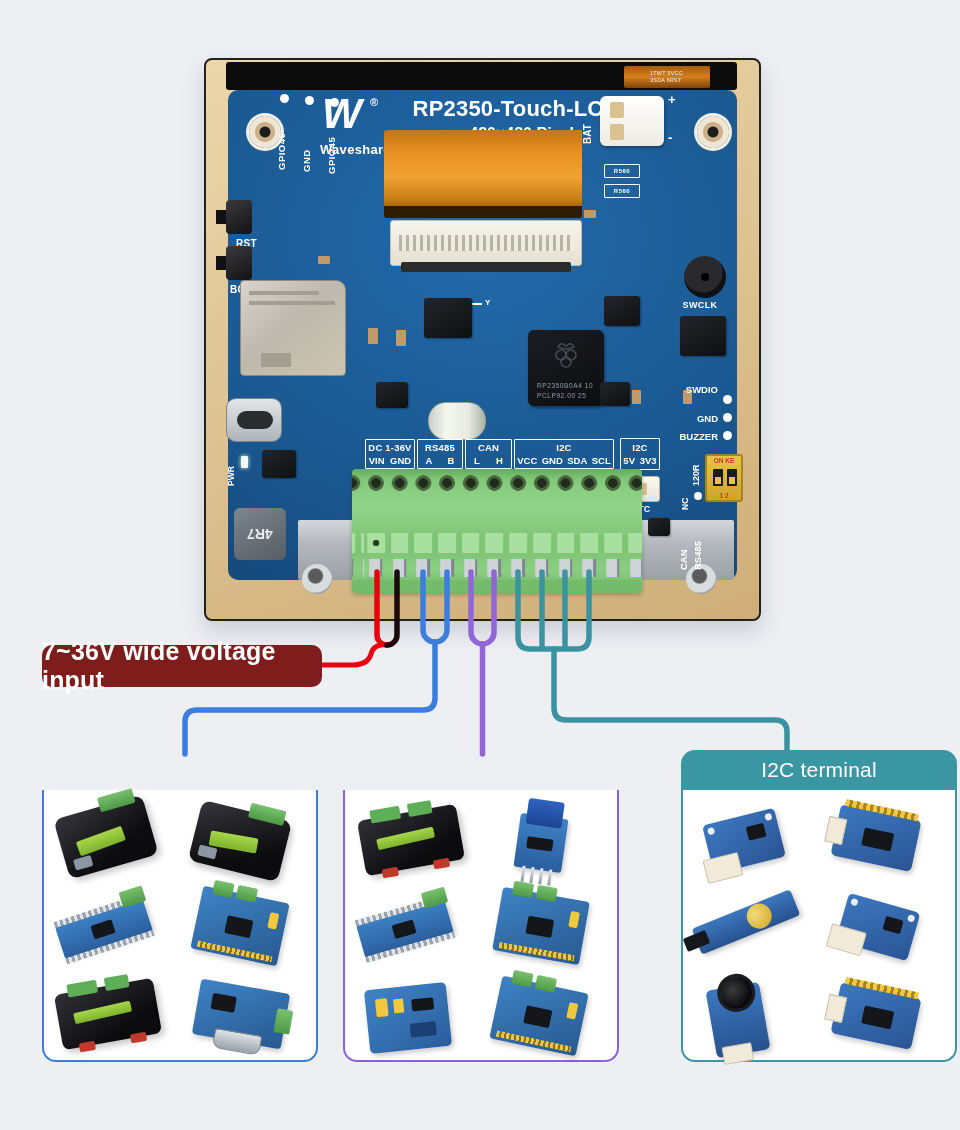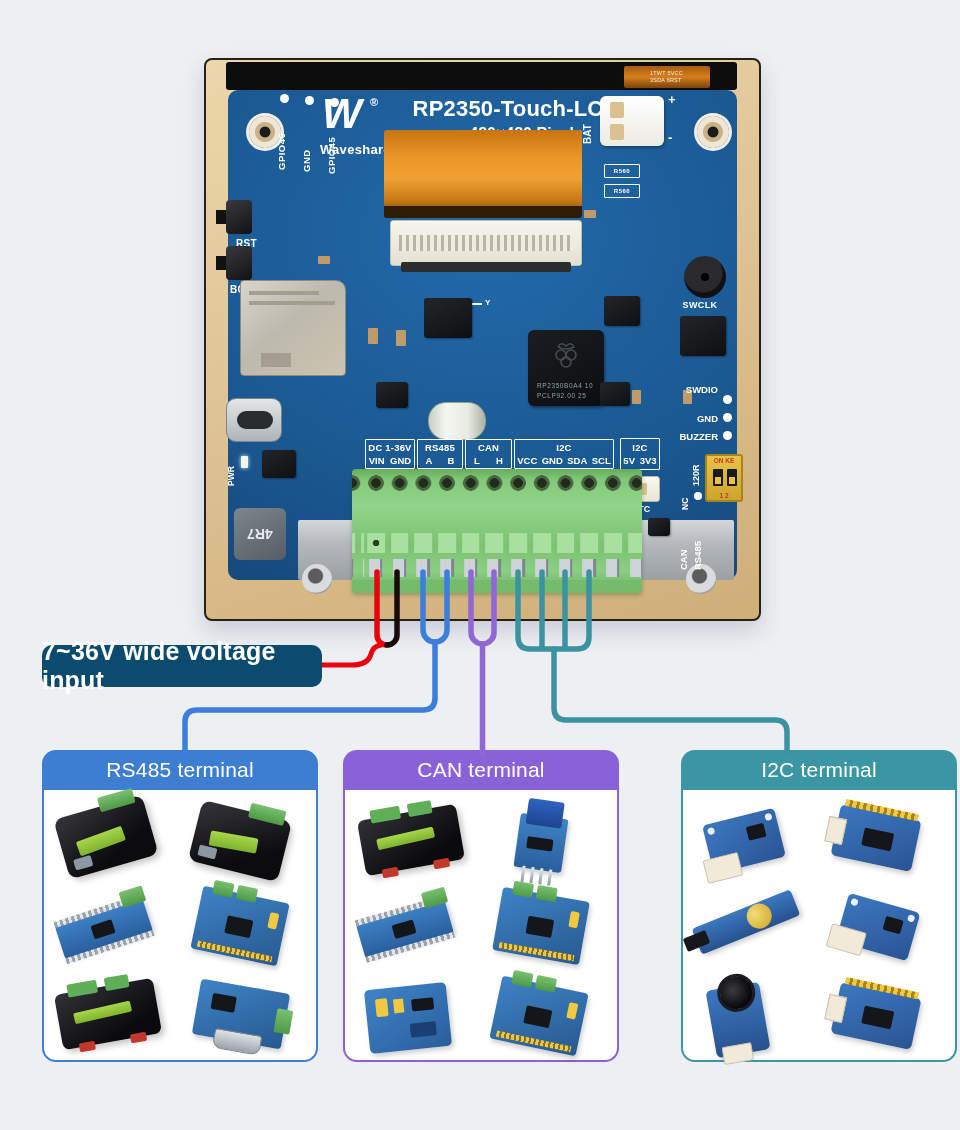--- a/index.html
+++ b/index.html
@@ -374,28 +374,25 @@
     <path stroke-width="5.5" d="M423,572 L423,630 A12,12 0 0 0 435,642 A12,12 0 0 0 447,630 L447,572" stroke="#3c7ede"></path>
     <path stroke-width="5.5" d="M435,642 L435,698 Q435,710 423,710 L197,710 Q185,710 185,722 L185,754" stroke="#3c7ede"></path>
     <path stroke-width="5.5" d="M471,572 L471,632 A11.5,11.5 0 0 0 482.5,644 A11.5,11.5 0 0 0 494,632 L494,572" stroke="#9166d6"></path>
     <path stroke-width="5.5" d="M482.5,644 L482.5,754" stroke="#9166d6"></path>
     <path stroke-width="5.5" d="M518,572 L518,637 Q518,649 530,649 L577,649 Q589,649 589,637 L589,572" stroke="#3b93a1"></path>
     <path stroke-width="5.5" d="M542,572 L542,647" stroke="#3b93a1"></path>
     <path stroke-width="5.5" d="M565,572 L565,647" stroke="#3b93a1"></path>
     <path stroke-width="5.5" d="M554,649 L554,708 Q554,720 566,720 L775,720 Q787,720 787,732 L787,754" stroke="#3b93a1"></path>
   </svg>
 
-  <div class="callout" style="background: #0c4a6e;">
+  <div class="callout" style="background: #7f1d1d;">
     <span>7~36V wide voltage input</span>
   </div>
 
   <div class="tbox" style="left:42px">
-    <div class="tbox-head" style="background: rgb(61, 126, 211);">
-        <span>RS485 terminal</span>
-      </div>
     <div class="tbox-body" style="border-color: rgb(61, 126, 211);">
         <div class="module indus" style="left: 16px; top: 16px; transform: rotate(-16deg);">
           <i class="strip"></i>
           <i class="term"></i>
           <i class="scr2"></i>
         </div>
         <div class="module indus" style="left: 150px; top: 20px; transform: rotate(14deg);">
           <i class="strip"></i>
           <i class="term"></i>
           <i class="scr2"></i>
@@ -421,23 +418,20 @@
           <i class="clipR"></i>
         </div>
         <div class="module db9" style="left: 152px; top: 196px; transform: rotate(10deg);">
           <i class="dbc"></i>
           <i class="term"></i>
           <i class="mchip" style="left:14px;top:12px;width:24px;height:16px"></i>
         </div>
       </div>
   </div>
   <div class="tbox" style="left:343px">
-    <div class="tbox-head" style="background: rgb(138, 98, 216);">
-        <span>CAN terminal</span>
-      </div>
     <div class="tbox-body" style="border-color: rgb(138, 98, 216);">
         <div class="module din" style="left: 16px; top: 22px; transform: rotate(-10deg);">
           <i class="t1"></i>
           <i class="t2"></i>
           <i class="lbl"></i>
           <i class="clipL"></i>
           <i class="clipR"></i>
         </div>
         <div class="module canmod" style="left: 172px; top: 26px; transform: rotate(8deg);">
           <i class="bterm"></i>

